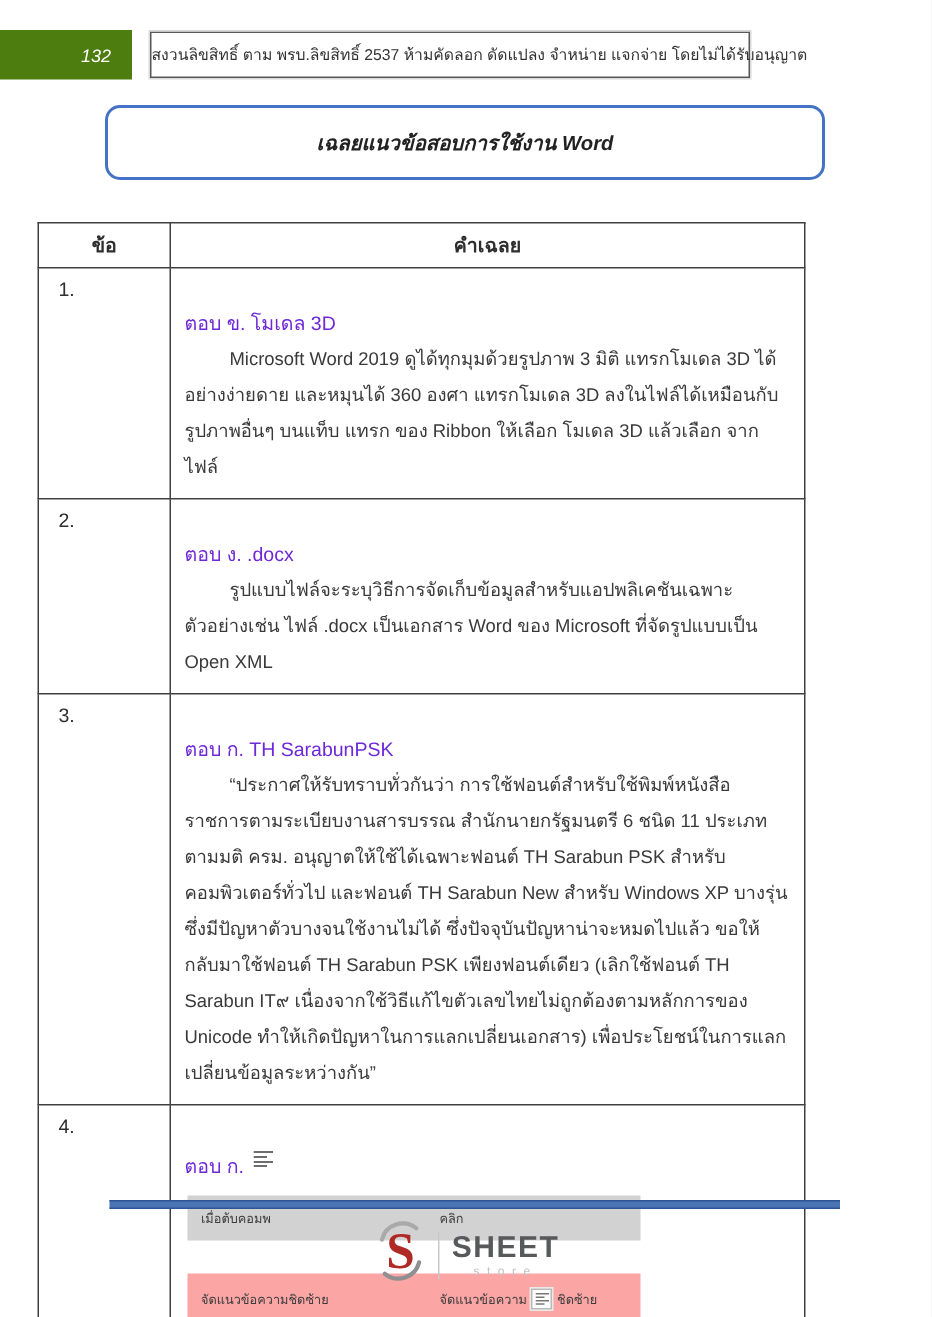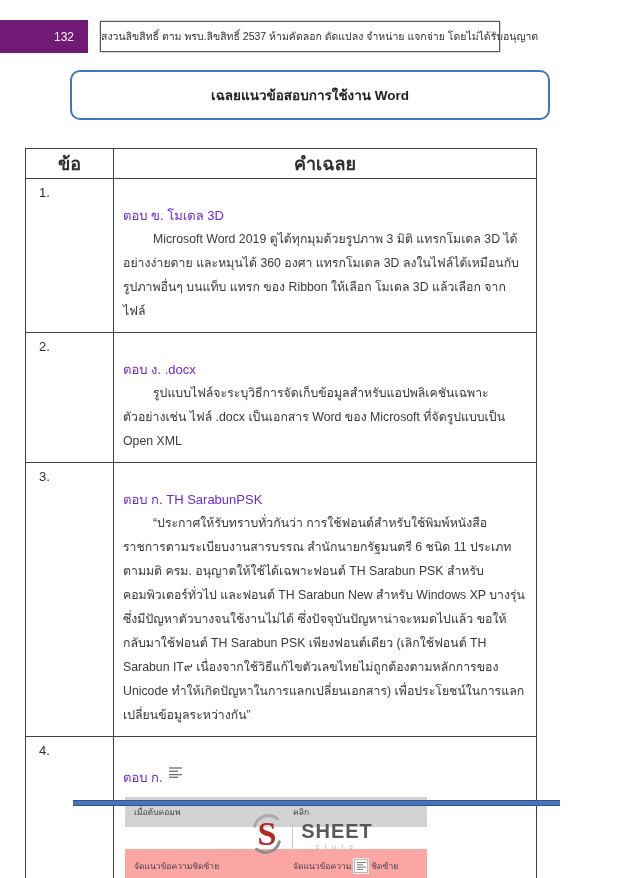--- a/index.html
+++ b/index.html
@@ -1,34 +1,34 @@
 <!DOCTYPE html>
 <html><head>
 <meta charset="utf-8">
 <style>
   * { margin:0; padding:0; box-sizing:border-box; }
   body { background:#e8e8e8; font-family:"Liberation Sans", sans-serif; }
   .page { position:relative; width:621px; height:878px; background:#ffffff; margin:0 auto; overflow:hidden; color:#2e2e2e; }
 
   
-  .pageno-box { position:absolute; left:0; top:20px; width:88px; height:33px; background:#701a75;
-    color:#fff; display:flex; align-items:center; justify-content:flex-end; padding-right:14px; font-size:12px; }
+  .pageno-box { position:absolute; left:0; top:20px; width:88px; height:33px; background:#4d7c0f;
+    color:#fff; display:flex; align-items:center; justify-content:flex-end; padding-right:14px; font-size:12px;font-style:italic; }
   .copyright-box { position:absolute; left:100px; top:21px; width:400px; height:31px;
     border:1px solid #595959; outline:1px solid #d9d9d9; display:flex; align-items:center; 
     font-size:10.5px; color:#333; white-space:nowrap; }
 
   
   .title-box { position:absolute; left:70px; top:70px; width:480px; height:50px;
     border:2px solid #4472C4; border-radius:10px; display:flex; align-items:center; justify-content:center;
-    font-size:13.5px; font-weight:bold; color:#222; }
+    font-size:13.5px; font-weight:bold; color:#222;font-style:italic; }
 
   
   table.answers { position:absolute; left:25px; top:148px; width:512px; border-collapse:collapse; }
   table.answers th, table.answers td { border:1px solid #404040; }
-  table.answers th { height:30px; font-size:18px; font-weight:bold; text-align:center; }
+  table.answers th { height:30px; font-size:13px; font-weight:bold; text-align:center; }
   th.col-no { width:88px; }
   td.no-cell { vertical-align:top; padding:6px 0 0 13px; font-size:13px; }
   td.ans-cell { vertical-align:top; padding:5px 10px 9px 9px; }
   .ans-title { font-weight:normal; font-size:13px; line-height:22px; color:#6d28d9;margin-top:21px; }
   .ans-body { font-size:12.3px; line-height:24px; text-indent:30px; color:#3a3a3a; }
 
   
   .inline-align-icon { display:inline-block; vertical-align:4px; margin-left:6px; }
 
   

